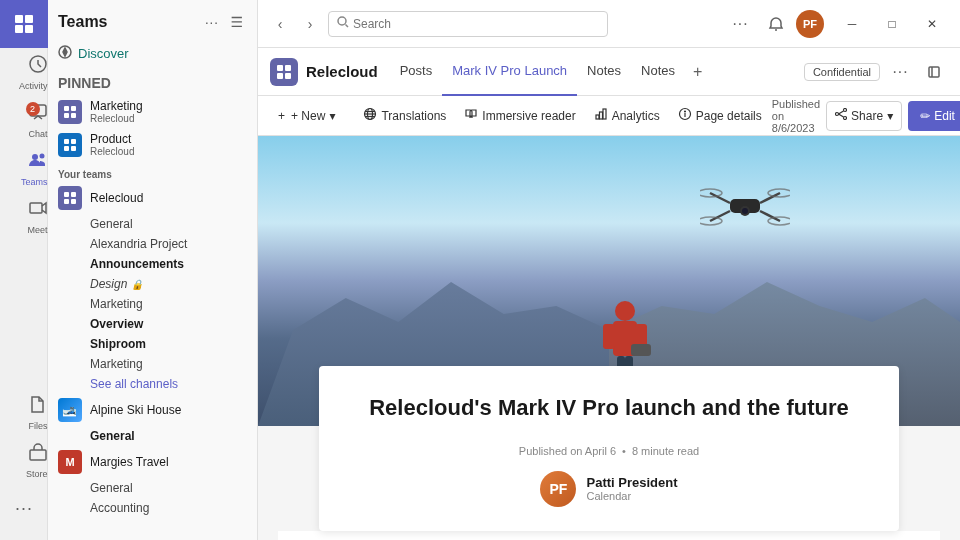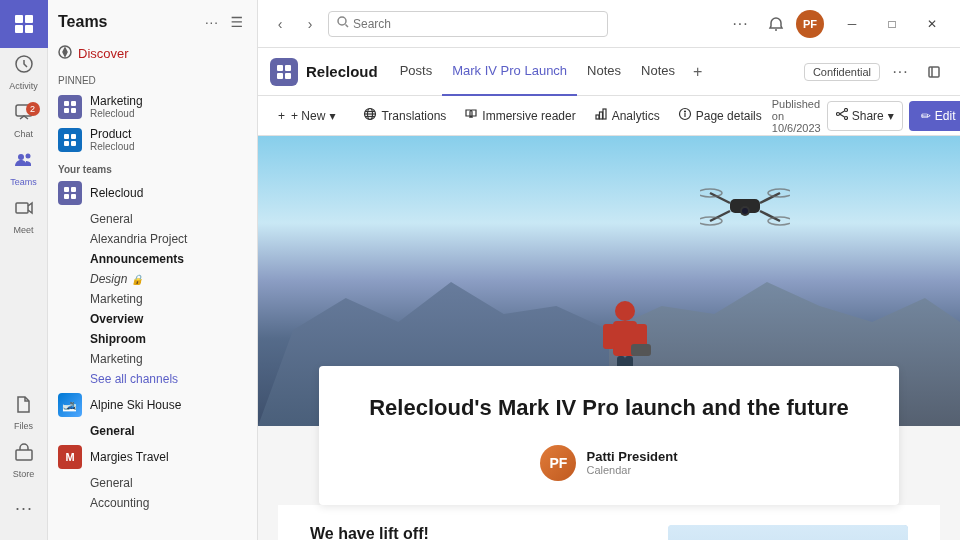--- a/index.html
+++ b/index.html
@@ -24,21 +24,21 @@
       justify-content: center;
       background: #5b5fc7;
       color: white;
       font-size: 18px;
     }
     .rail-item {
       width: 48px;
       height: 48px;
       display: flex;
       flex-direction: column;
-      align-items: center;
+      align-items: flex-end;
       justify-content: center;
       cursor: pointer;
       color: #616161;
       font-size: 10px;
       gap: 2px;
       position: relative;
     }
     .rail-item.active { color: #5b5fc7; }
     .rail-item .rail-icon { font-size: 18px; }
     .rail-item .rail-label { font-size: 9px; }
@@ -96,33 +96,33 @@
     }
     .sidebar-header-btn {
       background: none;
       border: none;
       cursor: pointer;
       color: #616161;
       font-size: 14px;
       padding: 2px 4px;
     }
     .sidebar-section-label {
-      font-size: 10px;
-      font-weight: 400;
+      font-size: 14px;
+      font-weight: 700;
       color: #616161;
       padding: 8px 10px 4px;
       text-transform: uppercase;
     }
     .sidebar-discover {
       display: flex;
       align-items: center;
       gap: 6px;
       padding: 5px 10px;
       cursor: pointer;
-      color: #b91c1c;
+      color: #0f766e;
     }
     .sidebar-team-item {
       display: flex;
       align-items: center;
       gap: 8px;
       padding: 4px 10px;
       cursor: pointer;
     }
     .team-icon {
       width: 24px;
@@ -827,21 +827,21 @@
       <span>
         <svg width="14" height="14" viewBox="0 0 14 14" fill="none" stroke="#333" stroke-width="1.2">
           <circle cx="7" cy="7" r="5.5"></circle>
           <line x1="7" y1="6" x2="7" y2="10"></line>
           <circle cx="7" cy="4.5" r="0.5" fill="#333"></circle>
         </svg>
       </span>
       <span>Page details</span>
     </button>
     <div class="toolbar-right">
-      <span class="published-date">Published on 10/6/2023</span>
+      <span class="published-date">Published on 8/6/2023</span>
       <button class="share-btn">
         <span>
           <svg width="12" height="12" viewBox="0 0 12 12" fill="none" stroke="#333" stroke-width="1.2">
             <circle cx="10" cy="2" r="1.5"></circle>
             <circle cx="10" cy="10" r="1.5"></circle>
             <circle cx="2" cy="6" r="1.5"></circle>
             <line x1="3.5" y1="6" x2="8.5" y2="3"></line>
             <line x1="3.5" y1="6" x2="8.5" y2="9"></line>
           </svg>
         </span>
@@ -889,20 +889,25 @@
         <rect x="22" y="60" width="8" height="30" rx="3" fill="#2c3e50"></rect>
         <rect x="30" y="60" width="8" height="30" rx="3" fill="#2c3e50"></rect>
 
         <rect x="36" y="48" width="20" height="12" rx="3" fill="#555"></rect>
       </svg>
     </div>
 
     <div style="background:#f5f5f5;padding:0 20px 20px;">
       <div class="article-card">
         <div class="article-title">Relecloud's Mark IV Pro launch and the future</div>
+        <div class="article-meta">
+          <span>Published on April 6</span>
+          <span>•</span>
+          <span>8 minute read</span>
+        </div>
         <div class="author-row">
           <div class="author-avatar">PF</div>
           <div class="author-info">
             <span class="author-name">Patti President</span>
             <span class="author-title-text">Calendar</span>
           </div>
         </div>
       </div>
 
       <div class="article-body">

